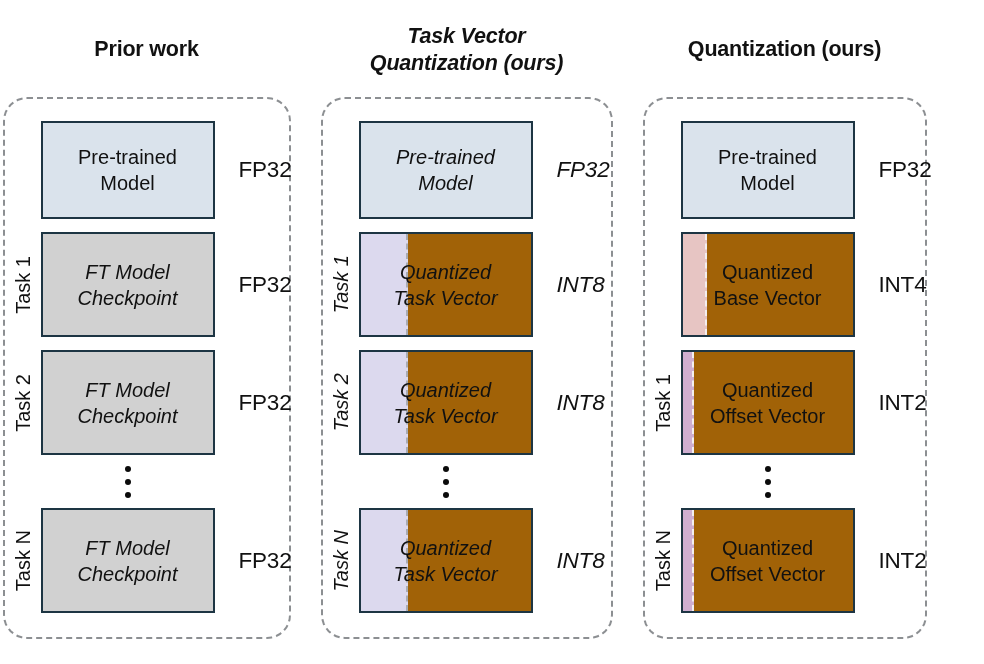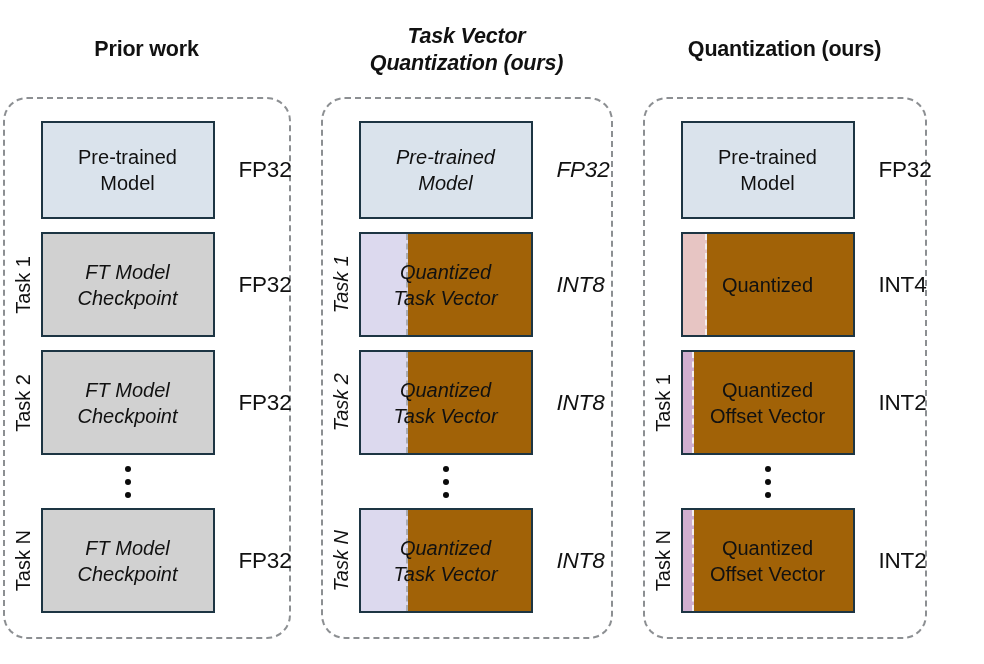--- a/index.html
+++ b/index.html
@@ -266,20 +266,21 @@
       </div>
 
       <div class="row">
         <div class="task-area">
             <span class="task-label"></span>
           </div>
         <div class="box">
           <div class="strip strip-base-vector"></div>
           <div class="box-text">
             <div>Quantized</div>
+              <div>Base Vector</div>
           </div>
         </div>
         <div class="fmt-area">INT4</div>
       </div>
 
       <div class="row">
         <div class="task-area">
             <span class="task-label">Task 1</span>
           </div>
         <div class="box">

